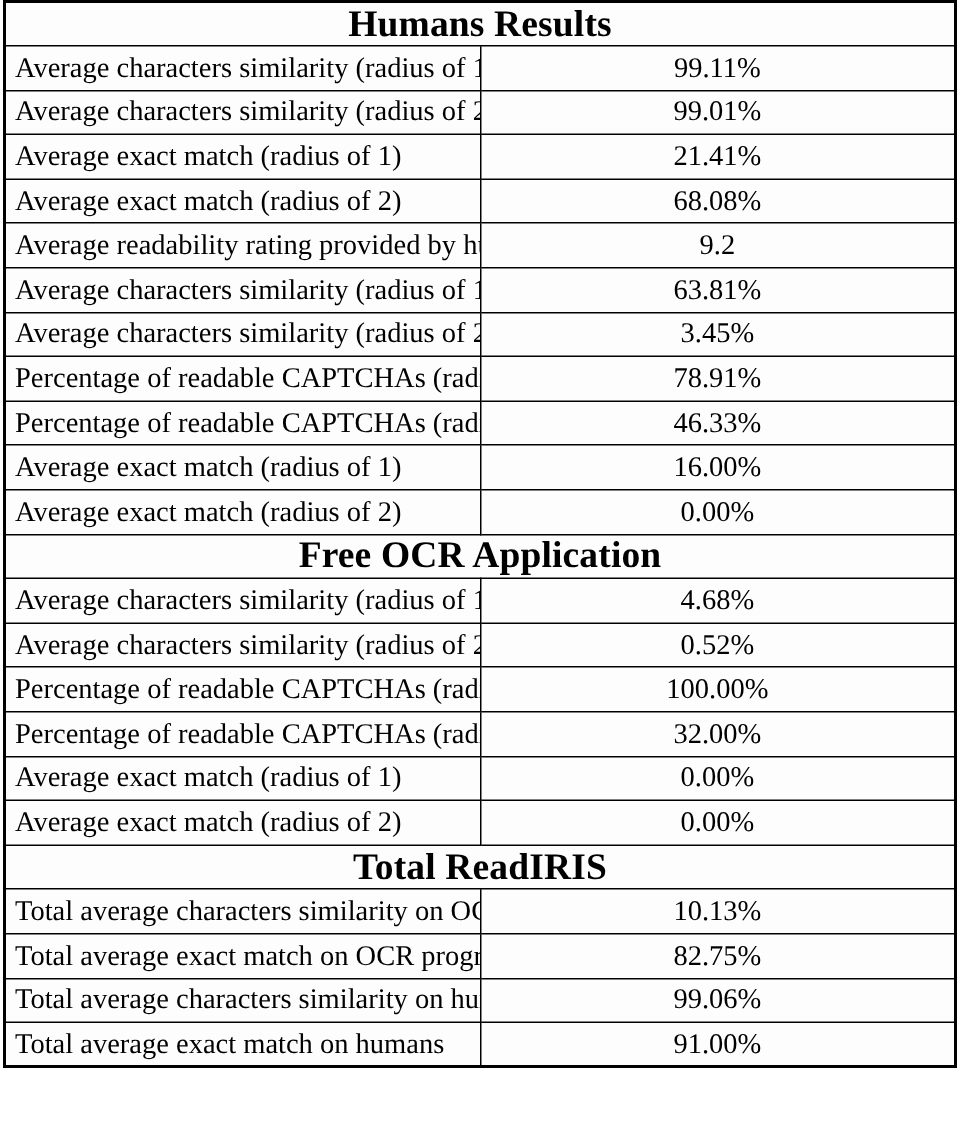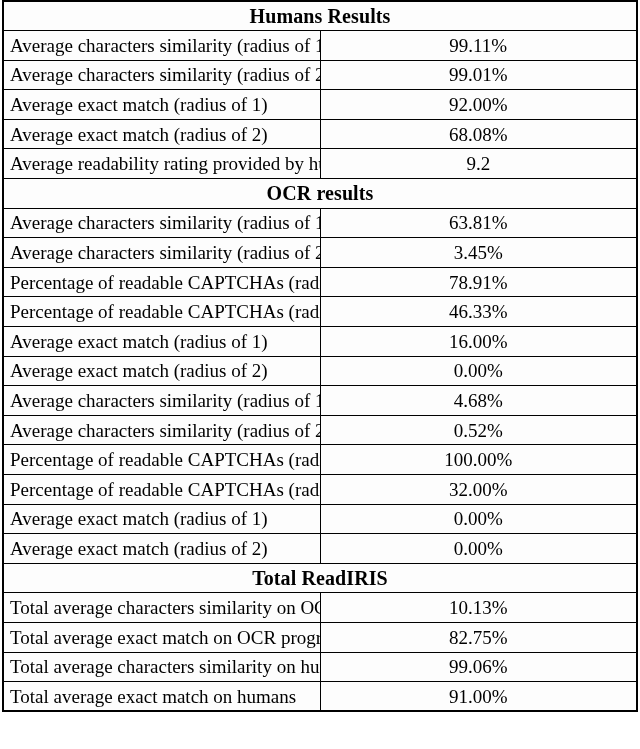--- a/index.html
+++ b/index.html
@@ -30,21 +30,21 @@
     font-size: 19px;
     line-height: 1.0;
     vertical-align: middle;
     white-space: nowrap;
     overflow: hidden;
     background: #fdfdfd;
   }
   td.section-header {
     text-align: center;
     font-weight: bold;
-    font-size: 20px;
+    font-size: 25px;
     letter-spacing: 0.1px;
   }
   td.label-cell {
     text-align: left;
     width: 540px;
   }
   td.value-cell {
     text-align: center;
     width: 94px;
     margin-top: 44px;
@@ -61,32 +61,29 @@
       <tr>
         <td class="label-cell">Average characters similarity (radius of 1)</td>
         <td class="value-cell">99.11%</td>
       </tr>
       <tr>
         <td class="label-cell">Average characters similarity (radius of 2)</td>
         <td class="value-cell">99.01%</td>
       </tr>
       <tr>
         <td class="label-cell">Average exact match (radius of 1)</td>
-        <td class="value-cell">92.00%</td>
+        <td class="value-cell">21.41%</td>
       </tr>
       <tr>
         <td class="label-cell">Average exact match (radius of 2)</td>
         <td class="value-cell">68.08%</td>
       </tr>
       <tr>
         <td class="label-cell">Average readability rating provided by human testers</td>
         <td class="value-cell">9.2</td>
-      </tr>
-      <tr>
-        <td class="section-header" colspan="2">OCR results</td>
       </tr>
       <tr>
         <td class="label-cell">Average characters similarity (radius of 1)</td>
         <td class="value-cell">63.81%</td>
       </tr>
       <tr>
         <td class="label-cell">Average characters similarity (radius of 2)</td>
         <td class="value-cell">3.45%</td>
       </tr>
       <tr>
@@ -97,20 +94,23 @@
         <td class="label-cell">Percentage of readable CAPTCHAs (radius of 2)</td>
         <td class="value-cell">46.33%</td>
       </tr>
       <tr>
         <td class="label-cell">Average exact match (radius of 1)</td>
         <td class="value-cell">16.00%</td>
       </tr>
       <tr>
         <td class="label-cell">Average exact match (radius of 2)</td>
         <td class="value-cell">0.00%</td>
+      </tr>
+      <tr>
+        <td class="section-header" colspan="2">Free OCR Application</td>
       </tr>
       <tr>
         <td class="label-cell">Average characters similarity (radius of 1)</td>
         <td class="value-cell">4.68%</td>
       </tr>
       <tr>
         <td class="label-cell">Average characters similarity (radius of 2)</td>
         <td class="value-cell">0.52%</td>
       </tr>
       <tr>

